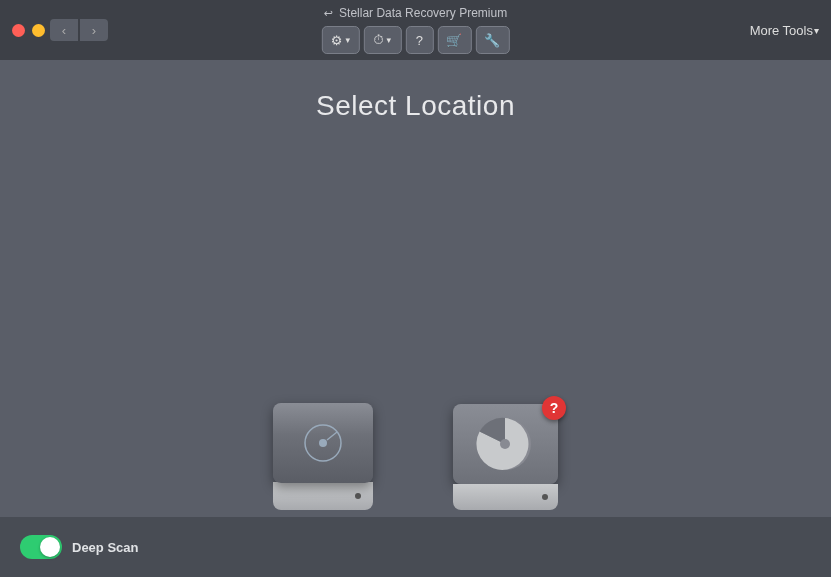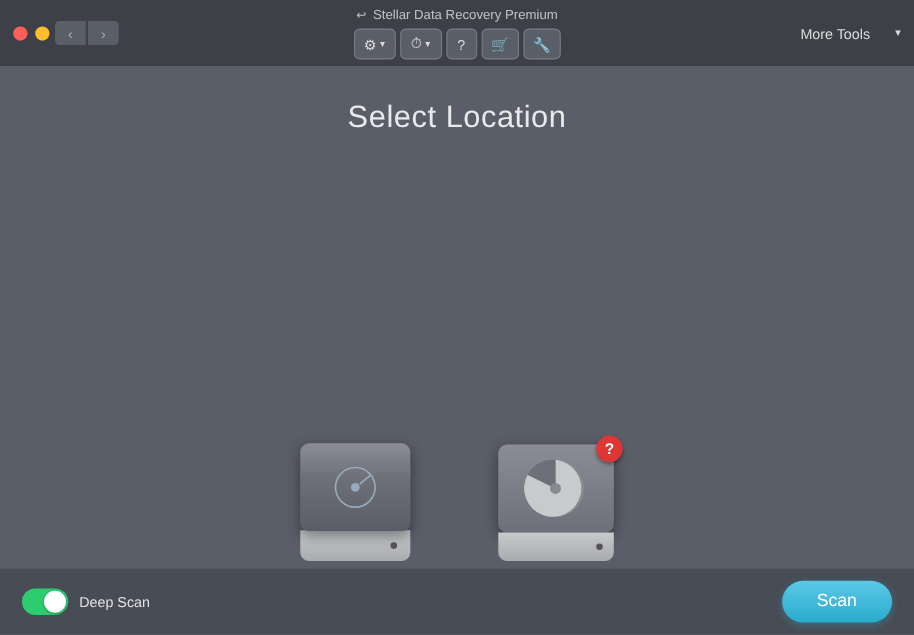--- a/index.html
+++ b/index.html
@@ -102,21 +102,21 @@
     .more-tools-btn {
       position: absolute;
       right: 12px;
       background: transparent;
       border: none;
       color: #ddd;
       font-size: 13px;
       cursor: pointer;
       display: flex;
       align-items: center;
-      gap: 23px;
+      gap: 1px;
     }
 
     
     .main-content {
       padding: 30px 40px 20px;
       display: flex;
       flex-direction: column;
       align-items: center;
       height: calc(577px - 60px);
     }
@@ -319,20 +319,21 @@
       background: white;
       border-radius: 50%;
       position: absolute;
       top: 2px;
       right: 2px;
       box-shadow: 0 1px 3px rgba(0,0,0,0.3);
     }
     .deep-scan-label {
       color: #e0e2e5;
       font-size: 13px;
+      font-weight: bold;
     }
 
     .scan-btn {
       background: linear-gradient(180deg, #5bc8e8 0%, #2aabcc 100%);
       color: white;
       border: none;
       border-radius: 20px;
       padding: 10px 32px;
       font-size: 16px;
       font-weight: 500;
@@ -440,14 +441,13 @@
   </div>
 </div>
 
 <div class="bottom-bar">
   <div class="deep-scan-toggle">
     <div class="toggle-track">
       <div class="toggle-thumb"></div>
     </div>
     <span class="deep-scan-label">Deep Scan</span>
   </div>
-  <button class="scan-btn">Scan</button>
 </div>
 
 </body></html>

